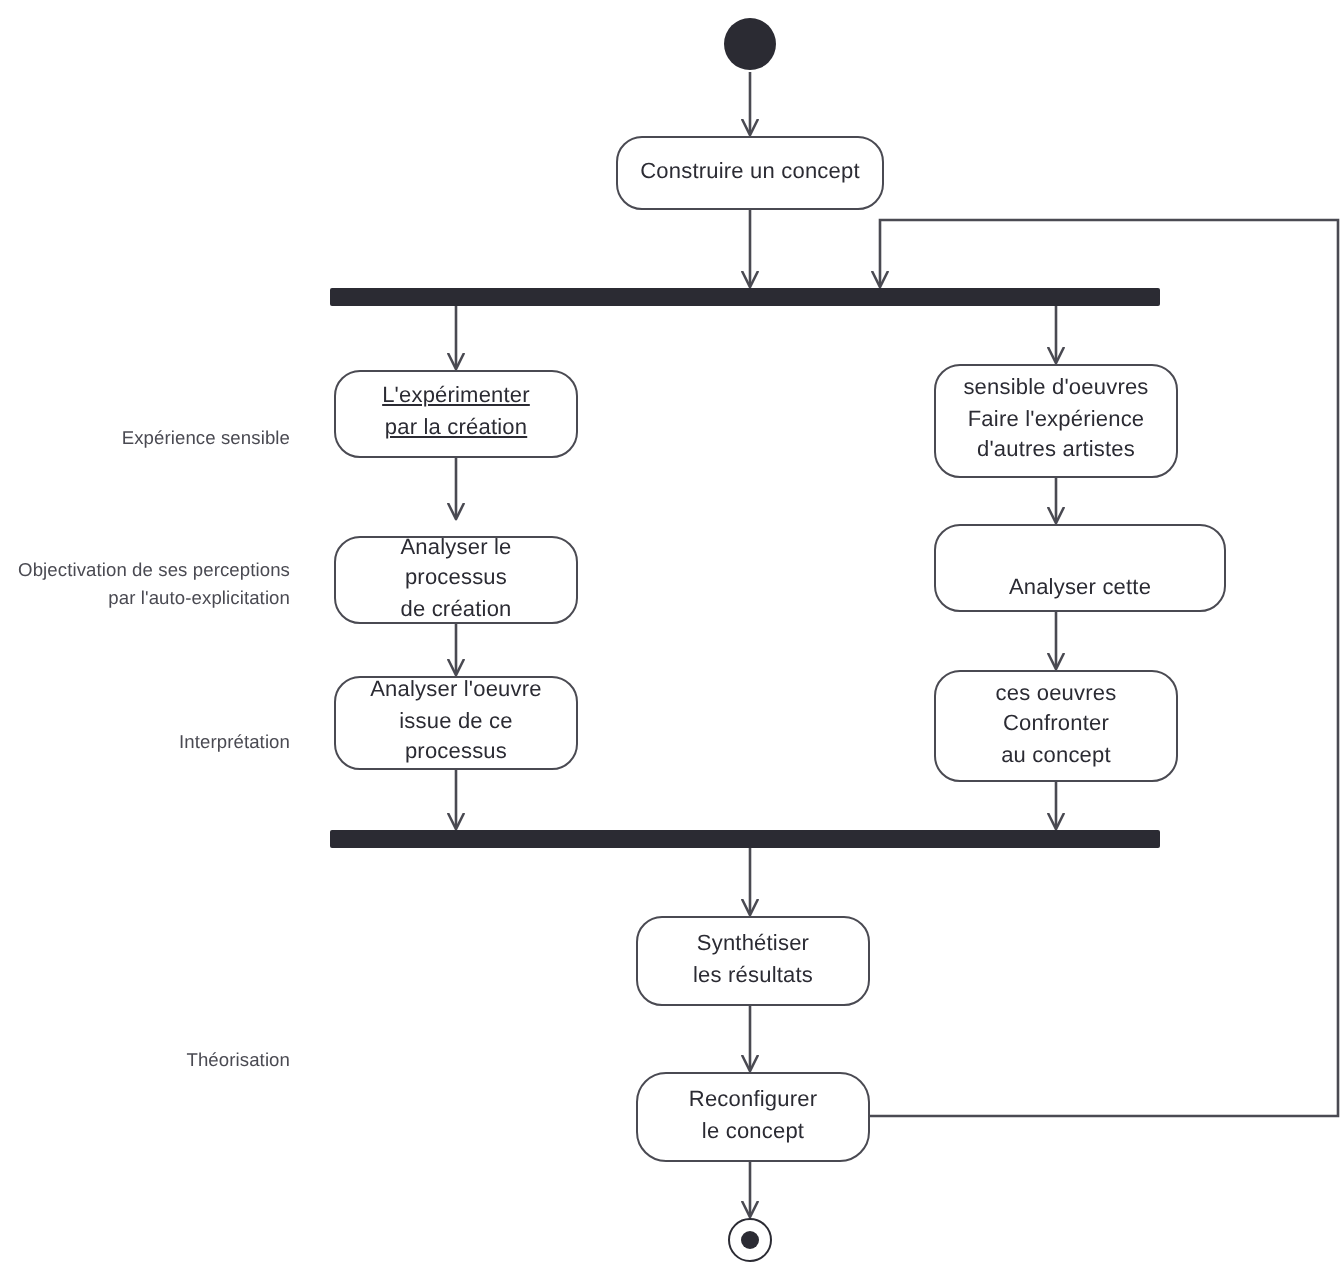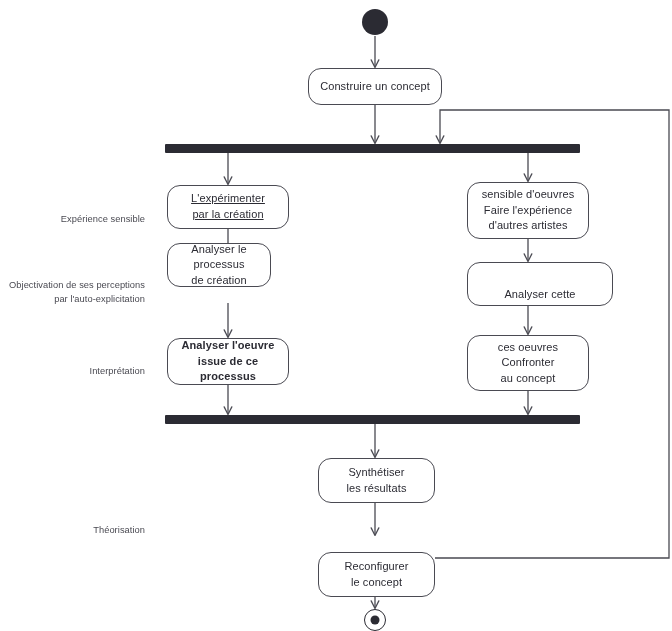--- a/index.html
+++ b/index.html
@@ -144,28 +144,28 @@
     <span>Théorisation</span>
   </div>
 
   <div class="node" style="left:167px; top:185px; width:122px; height:44px;text-decoration:underline;">
     <span>
       <span>L'expérimenter</span>
       <span>par la création</span>
     </span>
   </div>
 
-  <div class="node" style="left:167px; top:243px; width:104px; height:44px;">
+  <div class="node" style="left:167px; top:268px; width:122px; height:44px;">
     <span>
       <span>Analyser le processus</span>
       <span>de création</span>
     </span>
   </div>
 
-  <div class="node" style="left:167px; top:338px; width:122px; height:47px;font-weight:bold;">
+  <div class="node" style="left:167px; top:338px; width:122px; height:47px;">
     <span>
       <span>Analyser l'oeuvre</span>
       <span>issue de ce processus</span>
     </span>
   </div>
 
   <div class="node" style="left:467px; top:182px; width:122px; height:57px;">
     <span>
       <span>sensible d'oeuvres</span>
       <span>Faire l'expérience</span>
@@ -189,21 +189,21 @@
 
   <div class="bar" style="left:165px; top:415px; width:415px; height:9px;"></div>
 
   <div class="node" style="left:318px; top:458px; width:117px; height:45px;">
     <span>
       <span>Synthétiser</span>
       <span>les résultats</span>
     </span>
   </div>
 
-  <div class="node" style="left:318px; top:552px; width:117px; height:45px;">
+  <div class="node" style="left:318px; top:536px; width:117px; height:45px;border-radius:15px;">
     <span>
       <span>Reconfigurer</span>
       <span>le concept</span>
     </span>
   </div>
 
   <div class="end-node" style="left:364px; top:609px; width:22px; height:22px;">
     <div class="end-node-inner"></div>
   </div>
 

